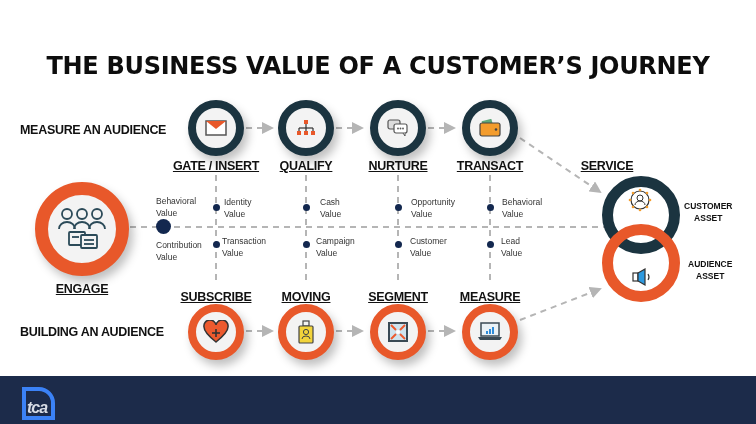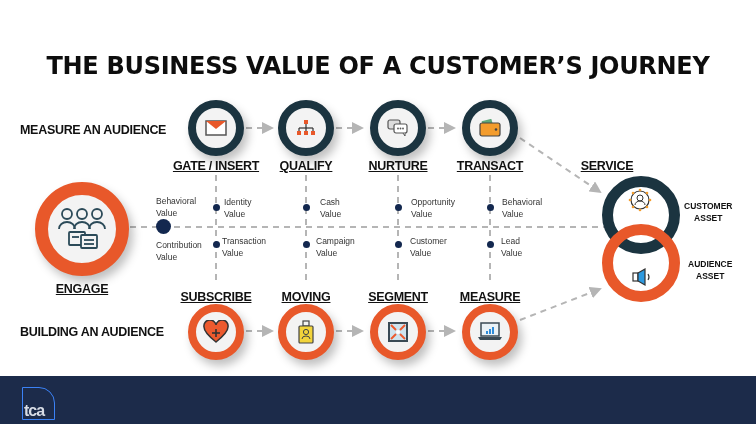--- a/index.html
+++ b/index.html
@@ -239,16 +239,16 @@
 <div class="abs asset" style="left:684px; top:200px;">
     <div>CUSTOMER</div>
     <div>ASSET</div>
   </div>
 <div class="abs asset" style="left:688px; top:258px;">
     <div>AUDIENCE</div>
     <div>ASSET</div>
   </div>
 
 <div class="abs footer">
-  <div class="abs" style="left:22px; top:11px; width:33px; height:33px; border:1px solid #3b82f6; box-sizing:border-box; border-top-right-radius:16px;">
+  <div class="abs" style="left:22px; top:11px; width:33px; height:33px; border:4px solid #3b82f6; box-sizing:border-box; border-top-right-radius:16px;font-style:italic;">
     <span class="abs" style="left:1px; bottom:-1px; color:#d8dde6; font-weight:bold; font-size:16px; letter-spacing:-1px;">tca</span>
   </div>
 </div>
 
 </body></html>

